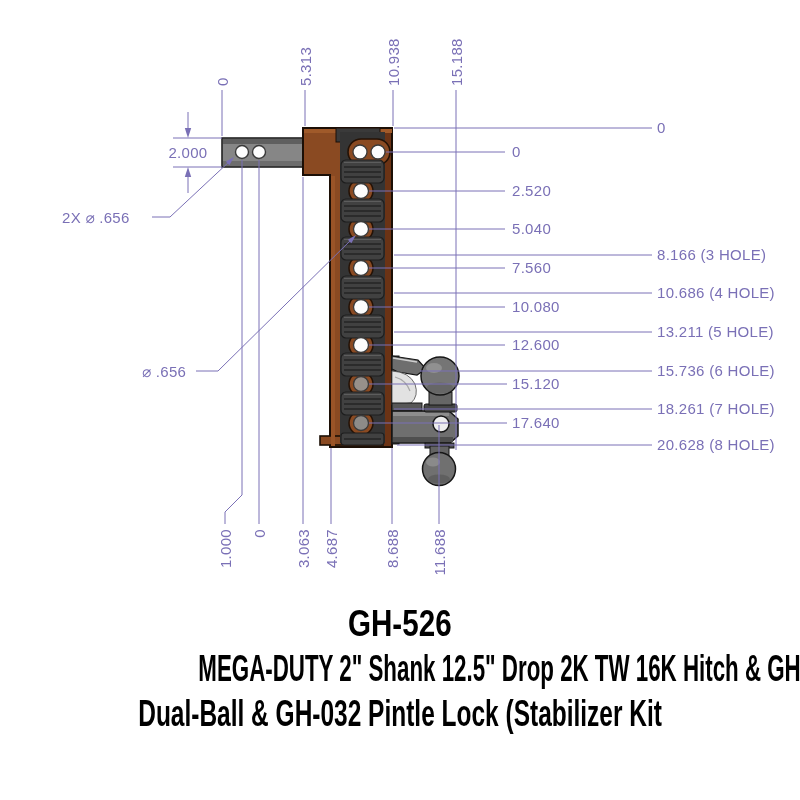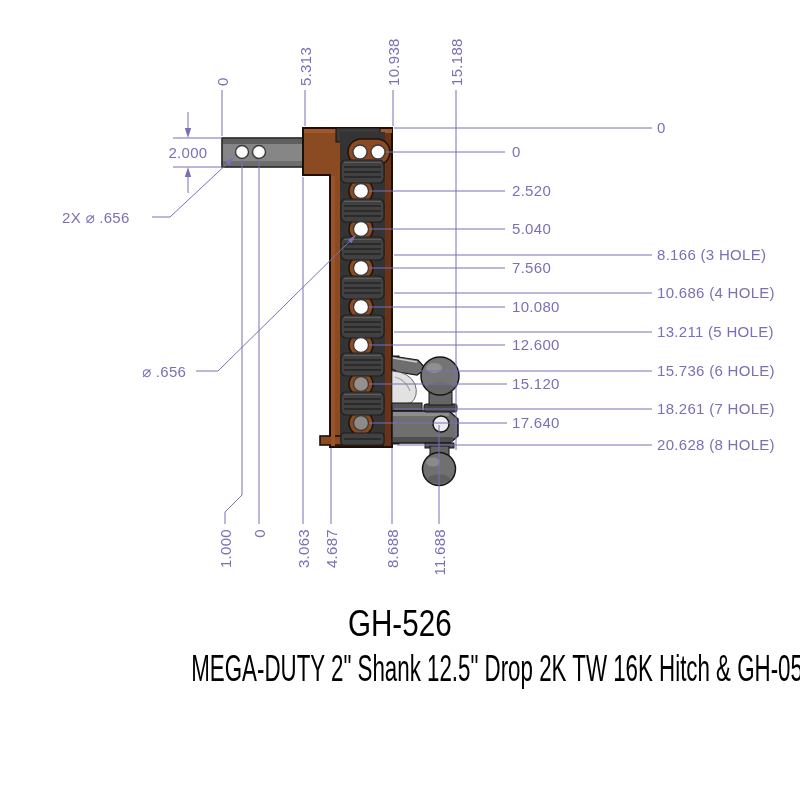--- a/index.html
+++ b/index.html
@@ -3,21 +3,21 @@
 <meta charset="utf-8">
 <style>
   html,body{margin:0;padding:0;background:#ffffff;}
   body{width:800px;height:800px;overflow:hidden;font-family:"Liberation Sans","DejaVu Sans",sans-serif;}
   .stage{position:relative;width:800px;height:800px;background:#fff;}
   svg{display:block;}
   .dim{font-family:"Liberation Sans","DejaVu Sans",sans-serif;font-size:15px;fill:#7a70b6;letter-spacing:.3px;}
   .dimline{stroke:#7a70b6;stroke-width:1;fill:none;}
   .arrow{fill:#7a70b6;stroke:none;}
   .titleblock{position:absolute;left:0;top:601px;width:800px;text-align:center;color:#000;}
-  .tline{height:45px;line-height:45px;white-space:nowrap;font-weight:normal;}
+  .tline{height:45px;line-height:45px;white-space:nowrap;font-weight:bold;}
   .tline span{display:inline-block;transform-origin:50% 50%;}
   .t-model span{font-size:37px;transform:scaleX(0.80);letter-spacing:0px;}
   .t-sub1 span{font-size:36px;transform:scaleX(0.62);}
   .t-sub2 span{font-size:36px;transform:scaleX(0.68);}
   .t-sub3 span{font-size:36px;transform:scaleX(0.72);}
 </style>
 </head>
 <body>
 
 <div class="stage">
@@ -199,15 +199,16 @@
     <polyline class="dimline" points="196,371 218,371 353,238"></polyline>
     <polygon class="arrow" points="356,235 351.4,243.2 347.9,239.7"></polygon>
   </g>
   <text class="dim" x="142" y="377">⌀ .656</text>
 
 </svg>
 
 <div class="titleblock">
   <div class="tline t-model"><span>GH-526</span></div>
   <div class="tline t-sub1"><span>MEGA-DUTY 2" Shank 12.5" Drop 2K TW 16K Hitch &amp; GH-051</span></div>
+  <div class="tline t-sub2"><span>Dual-Ball &amp; GH-032 Pintle Lock (Stabilizer Kit</span></div>
 </div>
 
 </div>
 
 </body></html>

